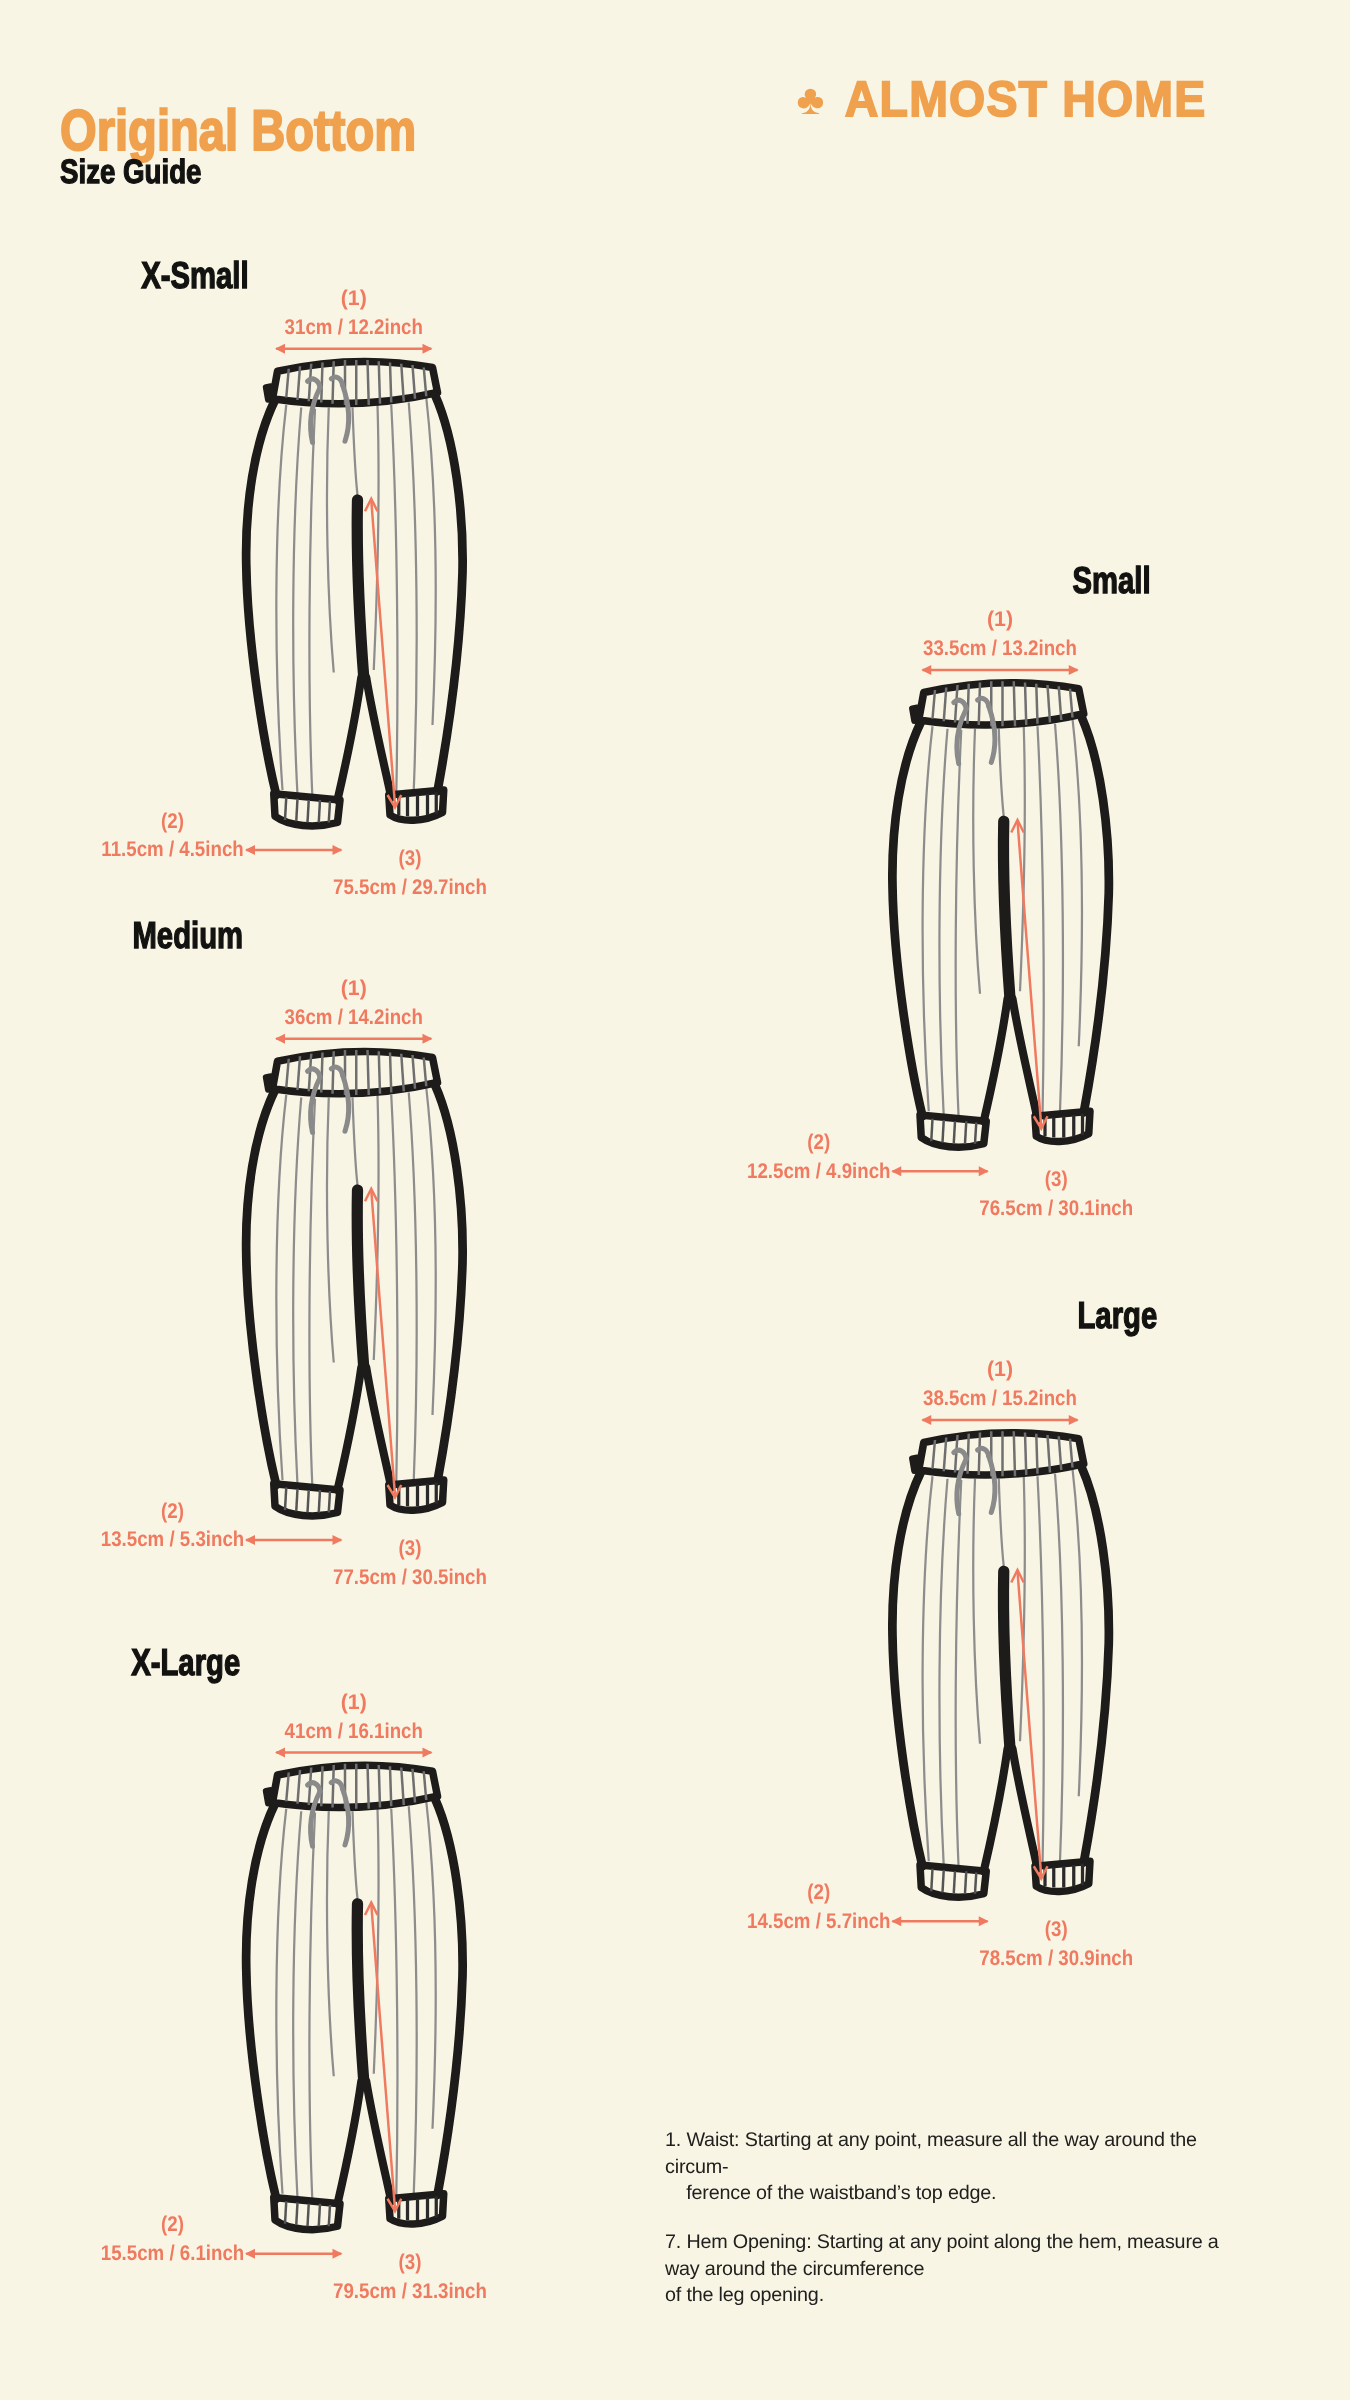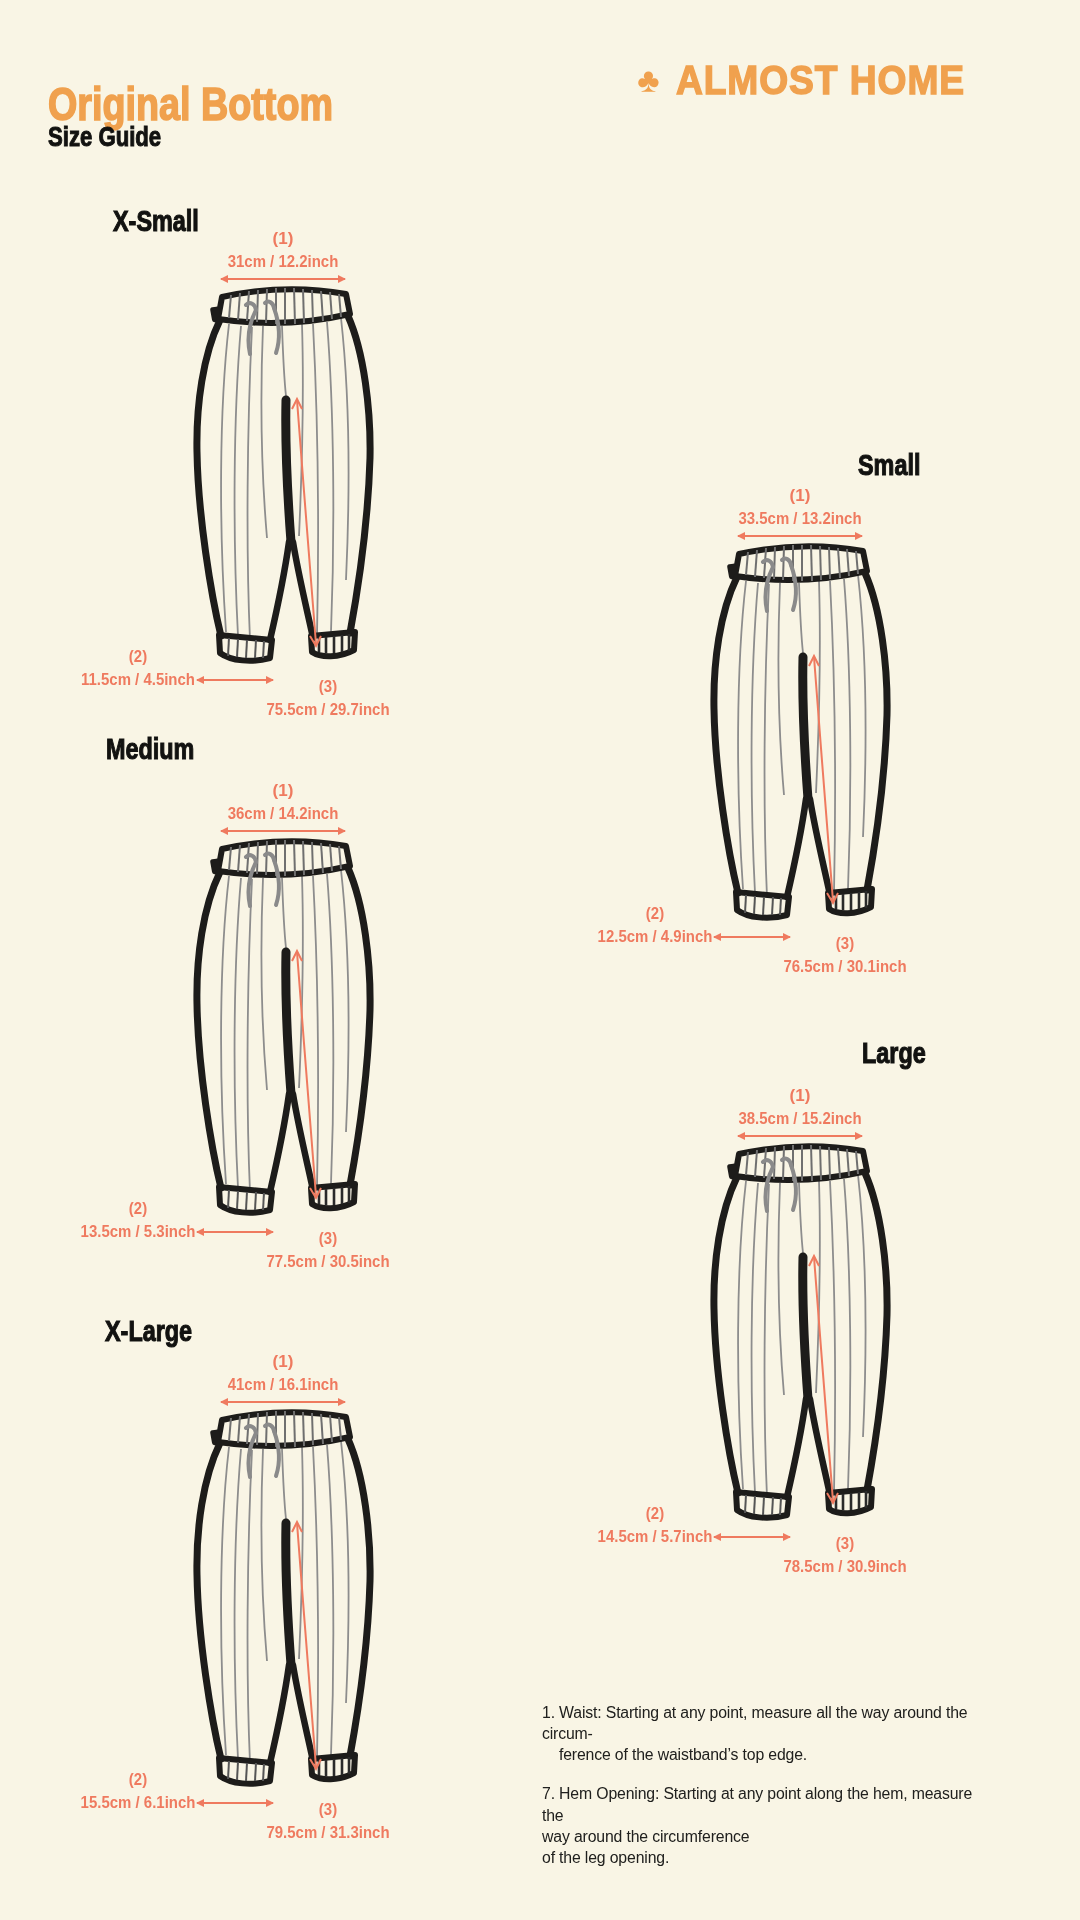--- a/index.html
+++ b/index.html
@@ -31,21 +31,21 @@
   
   .harrow{position:absolute;height:0;border-top:2px solid #ef7a5f;}
   .harrow::before,.harrow::after{content:"";position:absolute;top:-5px;width:0;height:0;
       border-top:4px solid transparent;border-bottom:4px solid transparent;}
   .harrow::before{left:-1px;border-right:8px solid #ef7a5f;}
   .harrow::after{right:-1px;border-left:8px solid #ef7a5f;}
   .waist-arrow{left:138px;top:73px;width:124px;}
   .hem-arrow{left:114px;top:474px;width:76px;}
   
   #notes{left:532px;top:1702px;width:478px;font-size:15.8px;line-height:1.34;letter-spacing:-.15px;color:#20201e;}
-  #notes p{margin:0 0 18px 10px;white-space:pre-wrap;}
+  #notes p{margin:0 0 18px 0;white-space:pre-wrap;}
 </style>
 </head>
 <body>
 
 <svg width="0" height="0" style="position:absolute">
   <defs>
     <symbol id="pant-shape" viewBox="0 0 222 392">
 
       <g stroke="#8d8d8d" stroke-width="1.8" fill="none">
         <path d="M 76,44 C 66,130 66,250 73,352"></path>

